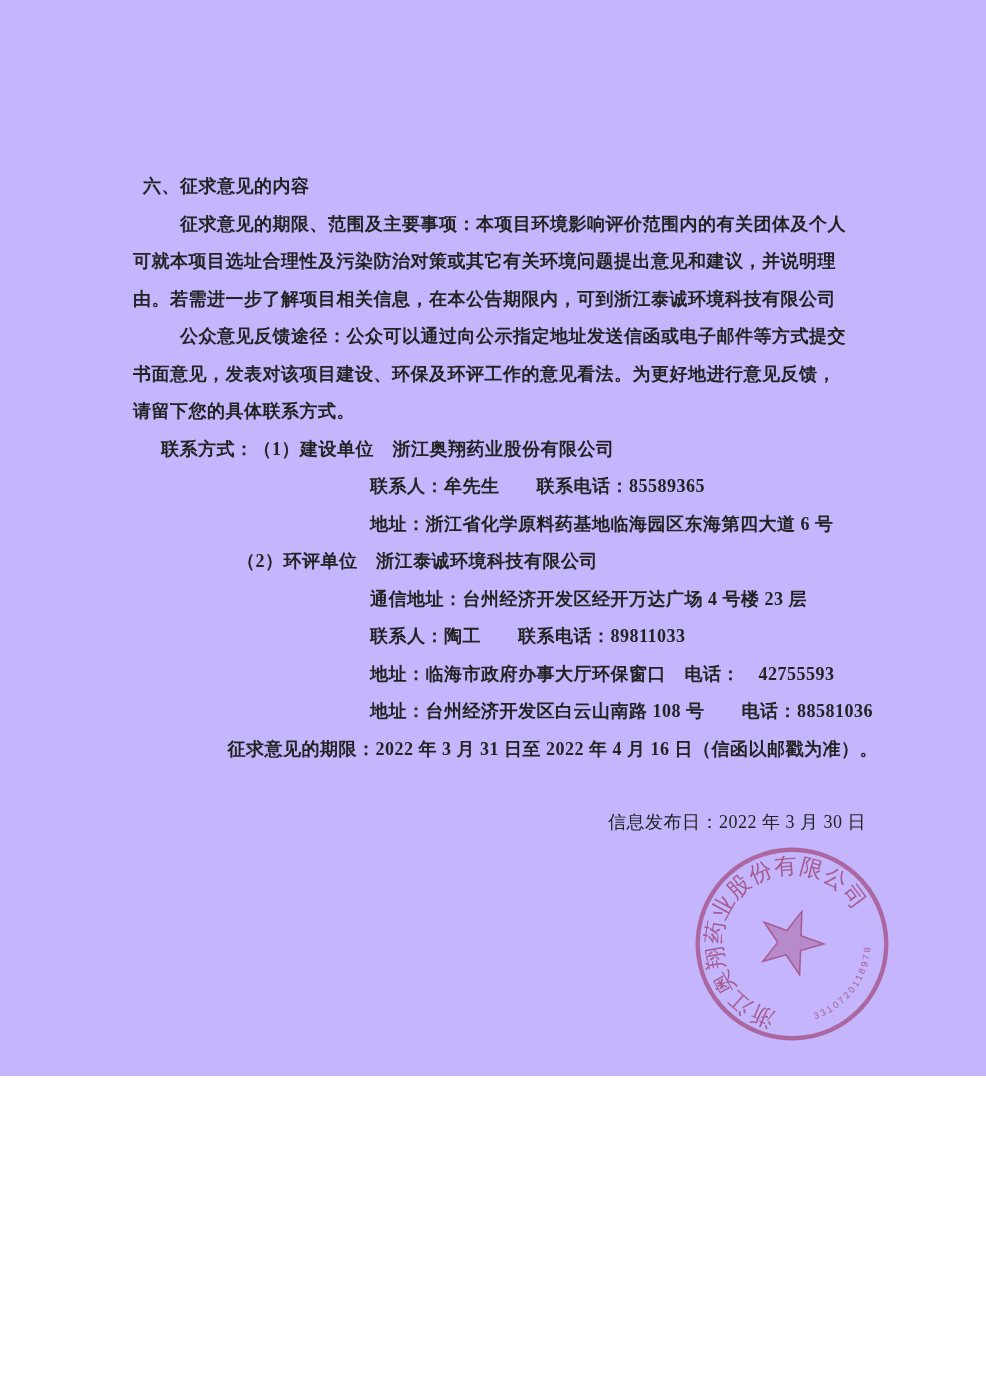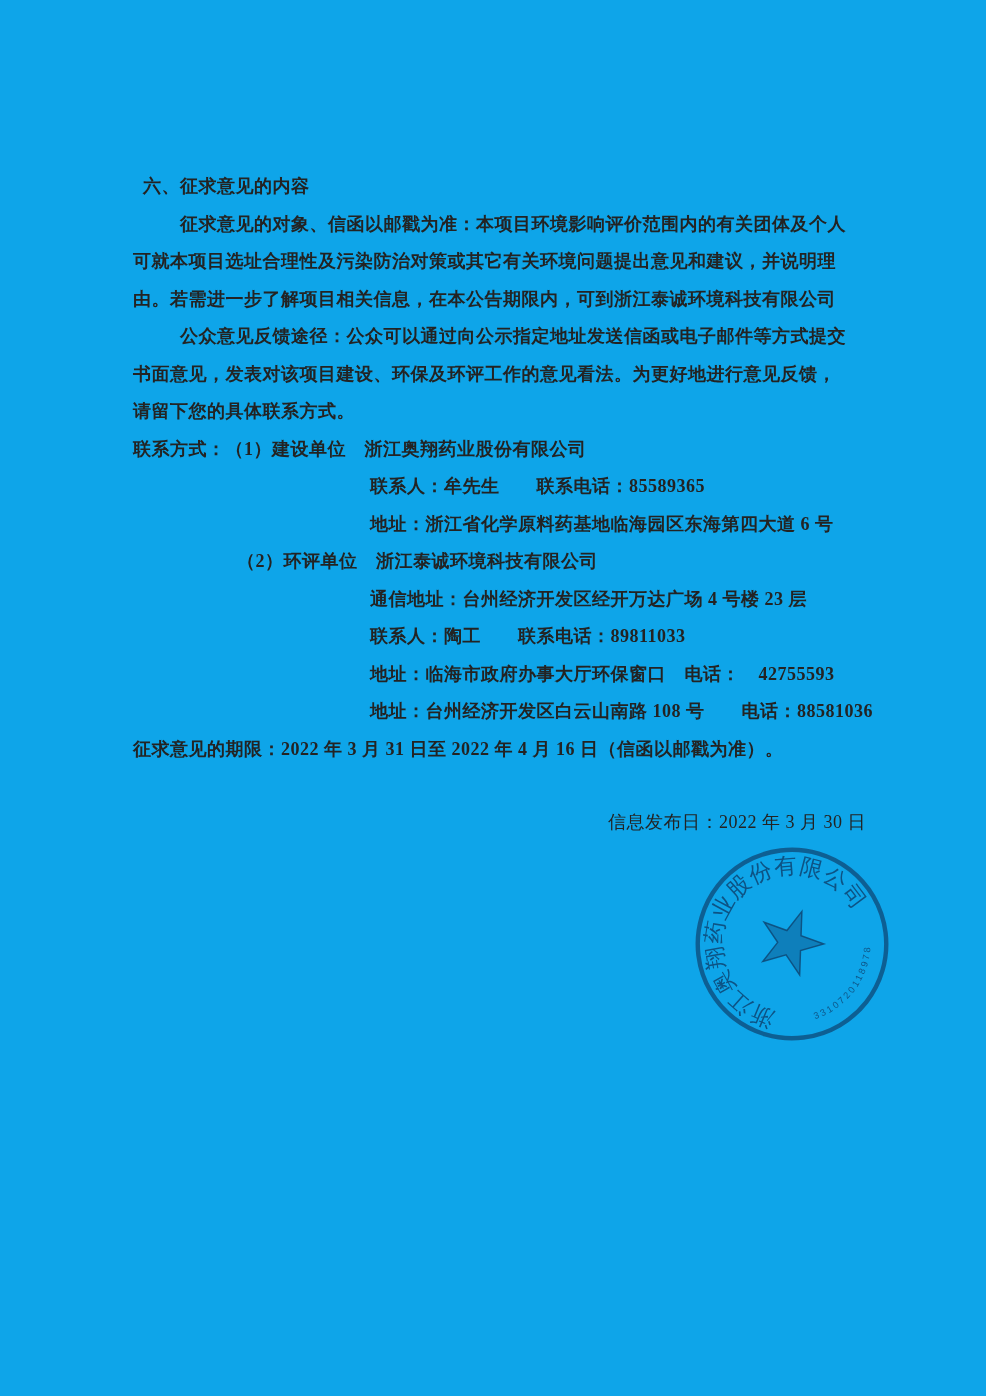--- a/index.html
+++ b/index.html
@@ -1,19 +1,19 @@
 <!DOCTYPE html>
 <html><head>
 <meta charset="utf-8">
 <style>
   html,body{margin:0;padding:0;background:#ffffff;}
   .page{
     position:relative;
-    width:986px;height:1396px;
-    background:#0ea5e9;
+    width:986px;height:1076px;
+    background:#c4b5fd;
     overflow:hidden;
     font-family:"Liberation Serif", serif;
     color:#232323;
   }
   .doc-body{
     position:absolute;
     left:133px;top:168px;
     width:745px;
     font-size:18px;
     line-height:37.5px;
@@ -48,35 +48,35 @@
   }
   .seal svg{width:100%;height:100%;}
 </style>
 </head>
 <body>
 
 <div class="page">
 
   <div class="doc-body">
       <div class="line" style="padding-left: 10px;"><span class="b">六、征求意见的内容</span><span class="r"></span></div>
-      <div class="line" style="padding-left: 47px;"><span class="b">征求意见的对象、信函以邮戳为准：</span><span class="r">本项目环境影响评价范围内的有关团体及个人</span></div>
+      <div class="line" style="padding-left: 47px;"><span class="b">征求意见的期限、范围及主要事项：</span><span class="r">本项目环境影响评价范围内的有关团体及个人</span></div>
       <div class="line" style="padding-left: 0px;"><span class="b"></span><span class="r">可就本项目选址合理性及污染防治对策或其它有关环境问题提出意见和建议，并说明理</span></div>
       <div class="line" style="padding-left: 0px;"><span class="b"></span><span class="r">由。若需进一步了解项目相关信息，在本公告期限内，可到浙江泰诚环境科技有限公司</span></div>
       <div class="line" style="padding-left: 47px;"><span class="b">公众意见反馈途径：</span><span class="r">公众可以通过向公示指定地址发送信函或电子邮件等方式提交</span></div>
       <div class="line" style="padding-left: 0px;"><span class="b"></span><span class="r">书面意见，发表对该项目建设、环保及环评工作的意见看法。为更好地进行意见反馈，</span></div>
       <div class="line" style="padding-left: 0px;"><span class="b"></span><span class="r">请留下您的具体联系方式。</span></div>
-      <div class="line" style="padding-left: 0px;"><span class="b"></span><span class="r">联系方式：（1）建设单位　浙江奥翔药业股份有限公司</span></div>
+      <div class="line" style="padding-left: 0px; margin-left: 28px;"><span class="b"></span><span class="r">联系方式：（1）建设单位　浙江奥翔药业股份有限公司</span></div>
       <div class="line" style="padding-left: 237px;"><span class="b"></span><span class="r">联系人：牟先生　　联系电话：85589365</span></div>
       <div class="line" style="padding-left: 237px;"><span class="b"></span><span class="r">地址：浙江省化学原料药基地临海园区东海第四大道 6 号</span></div>
       <div class="line" style="padding-left: 104px;"><span class="b"></span><span class="r">（2）环评单位　浙江泰诚环境科技有限公司</span></div>
       <div class="line" style="padding-left: 237px;"><span class="b"></span><span class="r">通信地址：台州经济开发区经开万达广场 4 号楼 23 层</span></div>
       <div class="line" style="padding-left: 237px;"><span class="b"></span><span class="r">联系人：陶工　　联系电话：89811033</span></div>
       <div class="line" style="padding-left: 237px;"><span class="b"></span><span class="r">地址：临海市政府办事大厅环保窗口　电话：　42755593</span></div>
       <div class="line" style="padding-left: 237px;"><span class="b"></span><span class="r">地址：台州经济开发区白云山南路 108 号　　电话：88581036</span></div>
-      <div class="line" style="padding-left: 0px;"><span class="b">征求意见的期限：</span><span class="r">2022 年 3 月 31 日至 2022 年 4 月 16 日（信函以邮戳为准）。</span></div>
+      <div class="line" style="padding-left: 0px; text-align: right;"><span class="b">征求意见的期限：</span><span class="r">2022 年 3 月 31 日至 2022 年 4 月 16 日（信函以邮戳为准）。</span></div>
       <div class="signature"><div class="sig-date">信息发布日：2022 年 3 月 30 日</div></div>
     </div>
 
   <div class="seal">
     <svg viewBox="0 0 220 220" xmlns="http://www.w3.org/2000/svg">
       <g transform="rotate(-52 110 110)" fill="none">
         <circle cx="110" cy="110" r="96" stroke="#cf5a70" stroke-width="4.5" opacity="0.75"></circle>
         <path id="arcPath" d="M 44.7,140.4 A 72,72 0 1,1 175.3,140.4" fill="none"></path>
         <path id="serialPath" d="M 64.1,175.5 A 82,82 0 0,0 155.9,175.5" fill="none"></path>
         <polygon points="110,74 117.64,97.48 142.34,97.49 122.36,112.02 129.98,135.51 110,121 90.02,135.51 97.64,112.02 77.66,97.49 102.36,97.48" fill="#d06078" fill-opacity="0.42" stroke="#cf5a70" stroke-opacity="0.85" stroke-width="1.5"></polygon>

